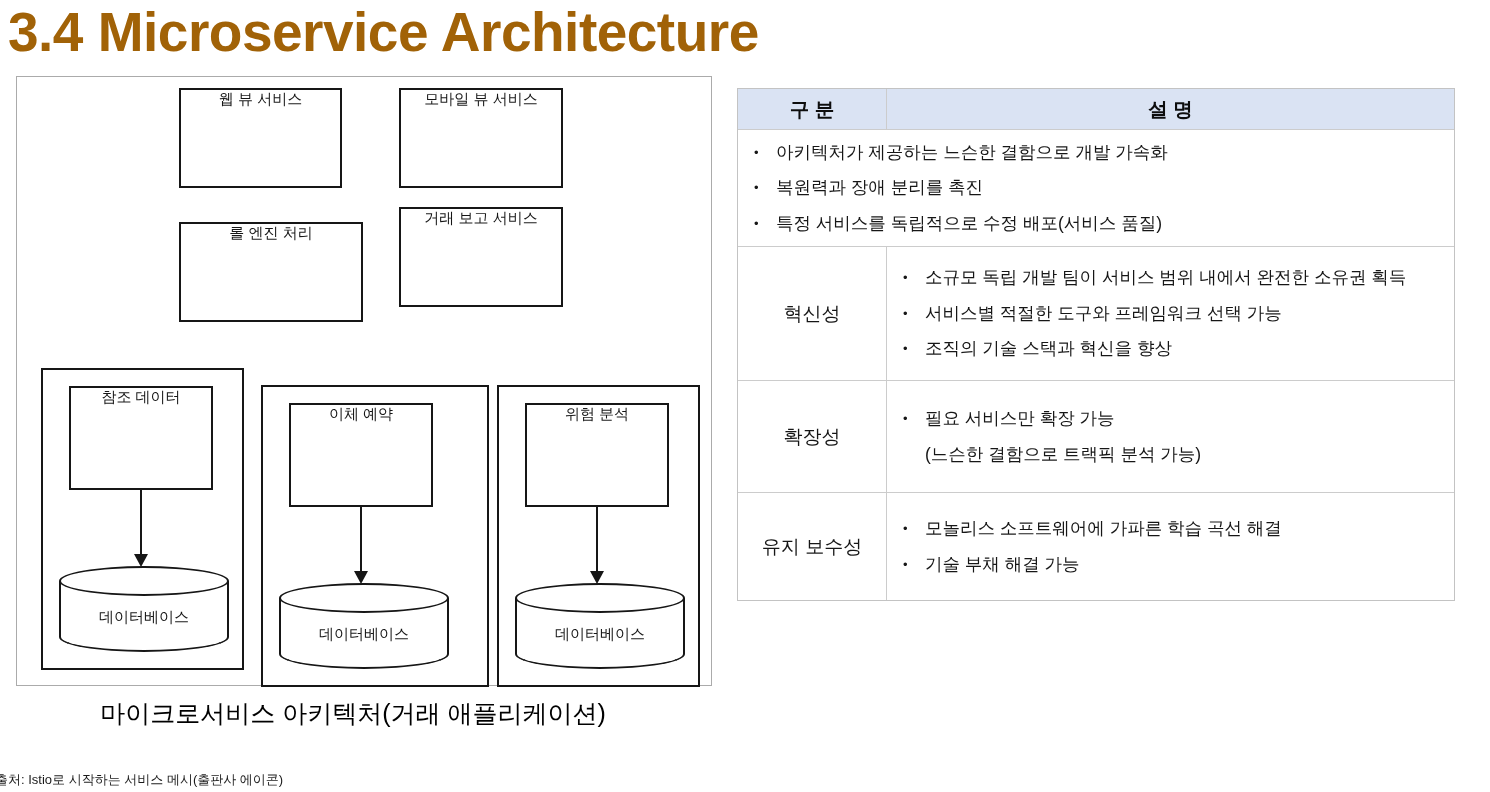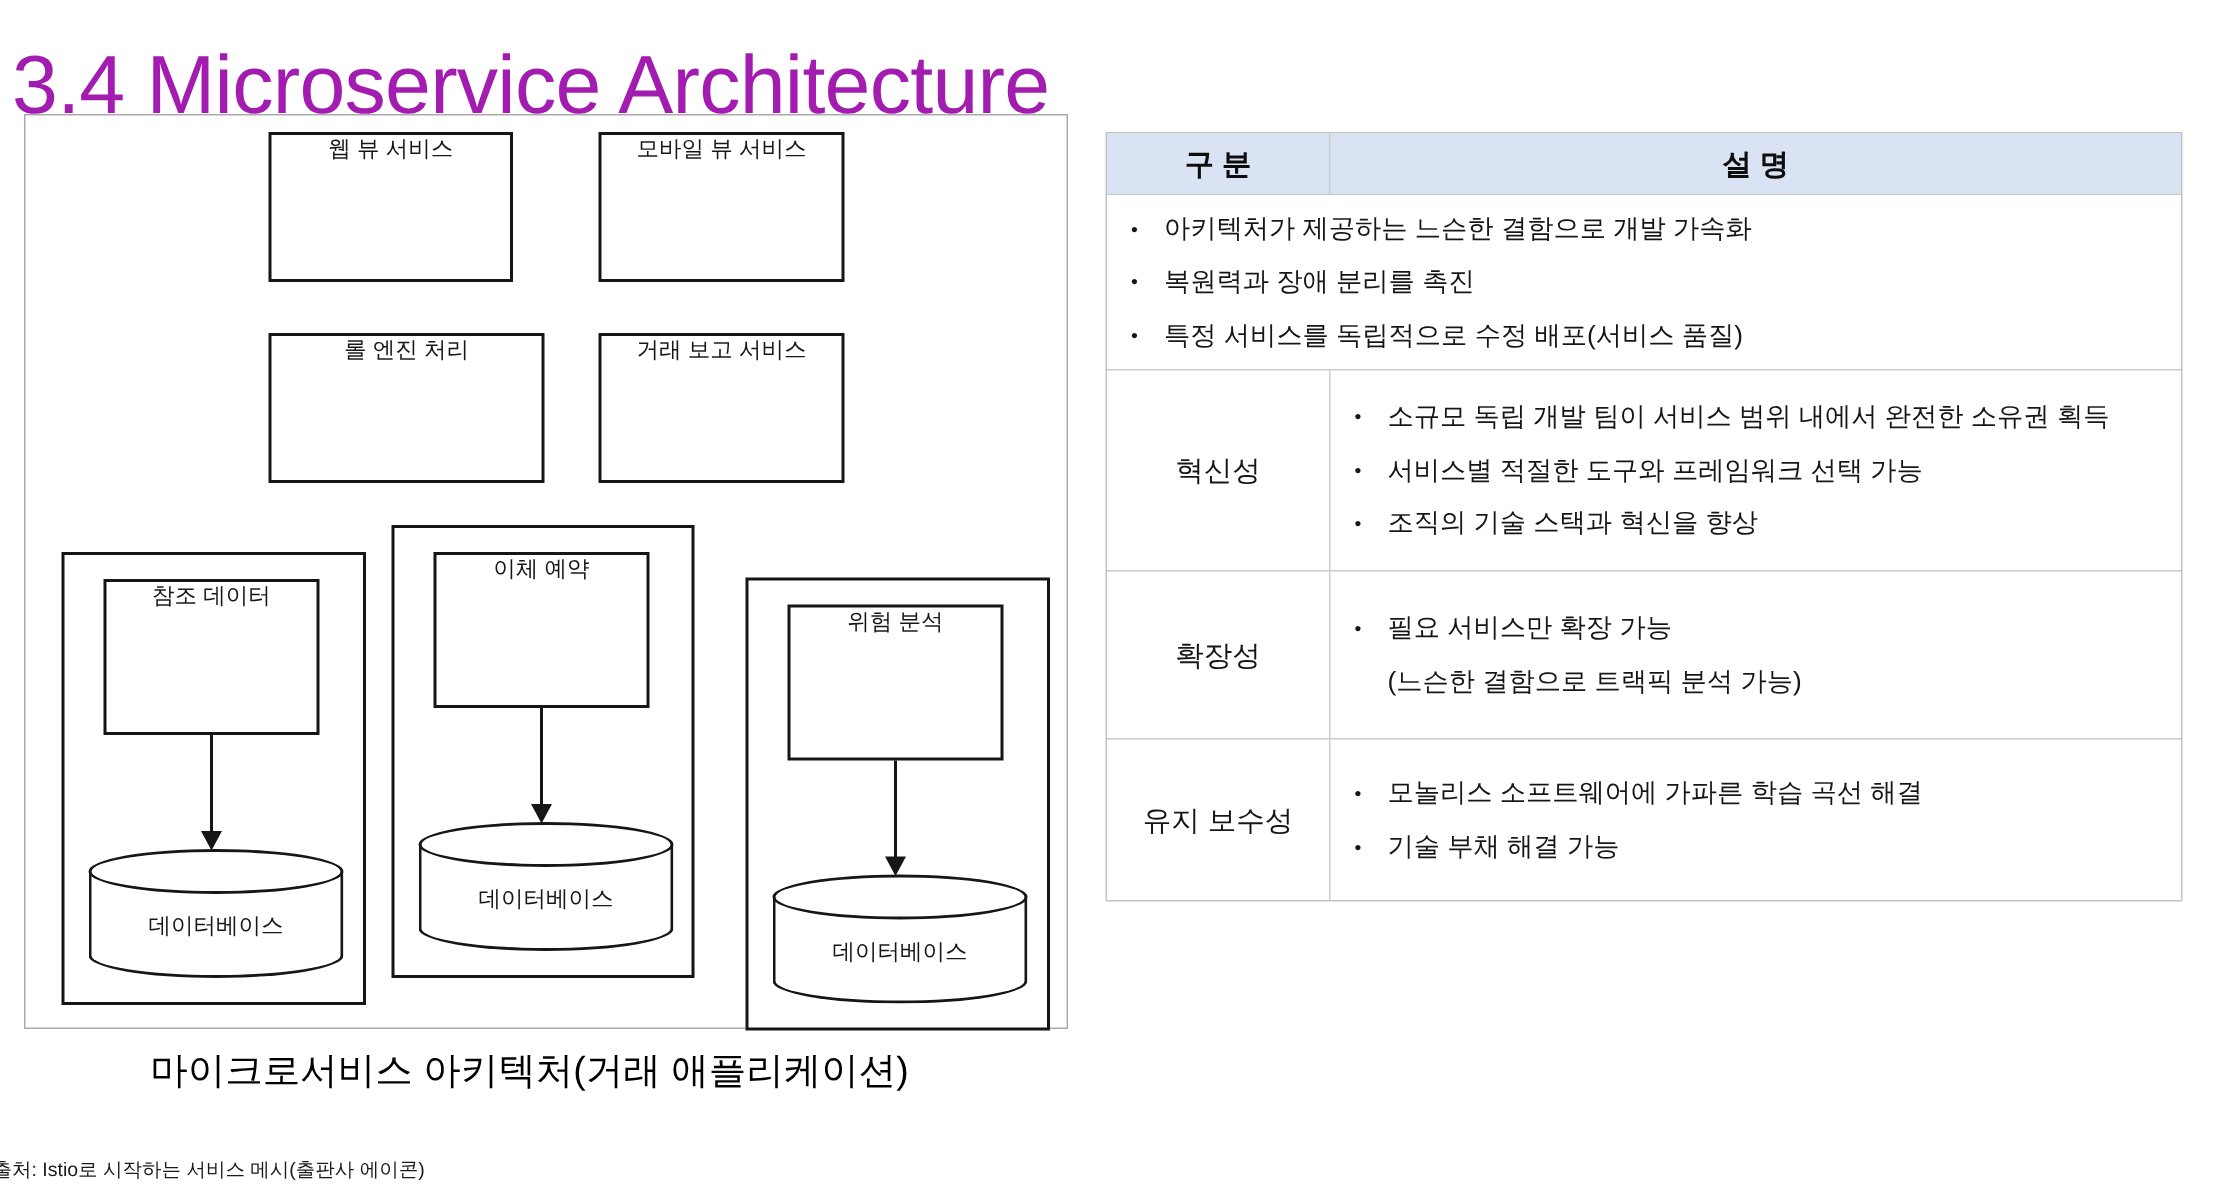--- a/index.html
+++ b/index.html
@@ -13,25 +13,24 @@
     color: #161616;
     overflow: hidden;
   }
 
   
   .title {
     position: absolute;
     left: 8px;
     top: 0px;
     font-size: 55px;
-    font-weight: 400;
+    font-weight: 700;
     letter-spacing: -0.5px;
-    color: #a21caf;
+    color: #a16207;
     white-space: nowrap;
-    margin-top: 24px;
   }
 
   
   .diagram {
     position: absolute;
     left: 16px;
     top: 76px;
     width: 696px;
     height: 610px;
     border: 1px solid #ababab;
@@ -43,31 +42,31 @@
     background: #ffffff;
     display: flex;
     align-items: flex-start;
     justify-content: center;
     font-size: 15px;
     text-align: center;
   }
   .b1 { left: 162px; top: 11px;  width: 163px; height: 100px; }
   .b2 { left: 382px; top: 11px;  width: 164px; height: 100px; }
   .b3 { left: 162px; top: 145px; width: 184px; height: 100px; }
-  .b4 { left: 382px; top: 145px; width: 164px; height: 100px; }
+  .b4 { left: 382px; top: 130px; width: 164px; height: 100px; }
 
   .group {
     position: absolute;
     width: 203px;
     height: 302px;
     border: 2px solid #161616;
     background: #ffffff;
   }
   .g1 { left: 24px;  top: 291px; }
-  .g2 { left: 244px; top: 273px; width: 202px; }
+  .g2 { left: 244px; top: 308px; width: 228px; }
   .g3 { left: 480px; top: 292px; margin-top: 16px; }
 
   .inner-box { left: 26px; top: 16px; width: 144px; height: 104px; }
 
   .arrow-line {
     position: absolute;
     left: 97px; top: 120px;
     width: 2px; height: 66px;
     background: #161616;
   }

